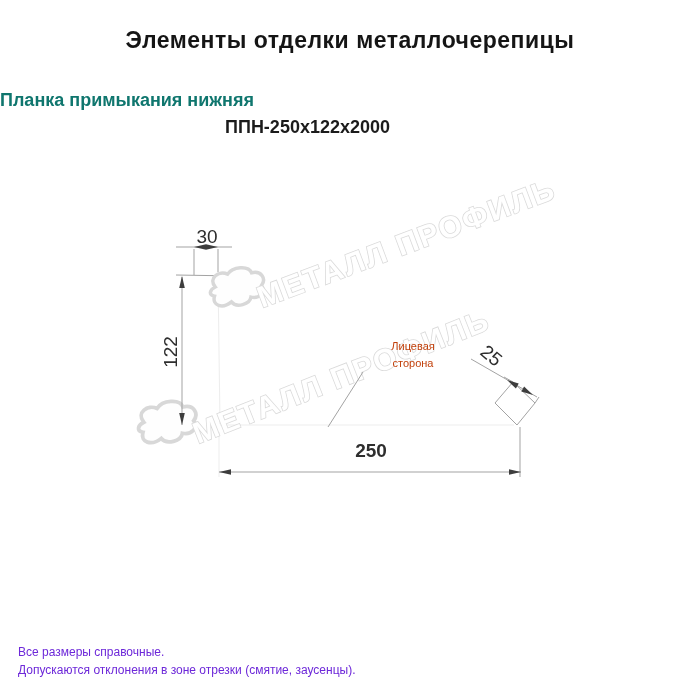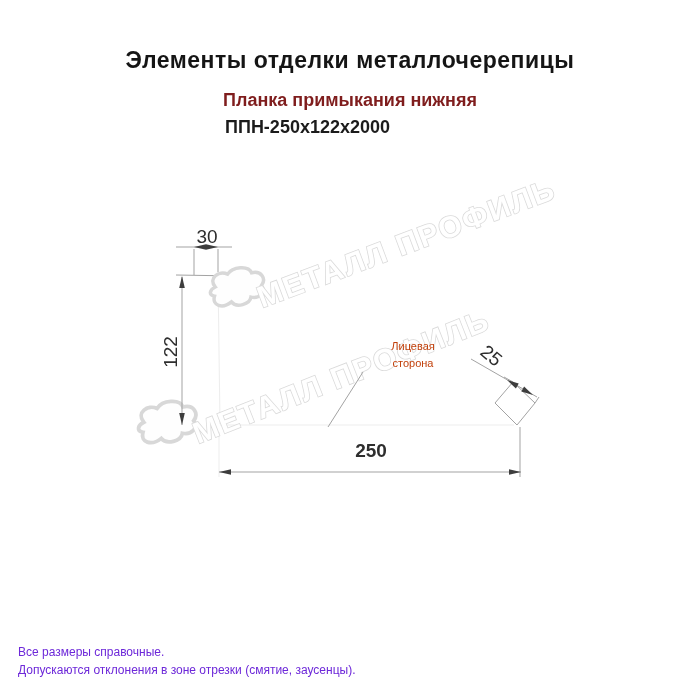--- a/index.html
+++ b/index.html
@@ -2,25 +2,25 @@
 <html><head>
 <meta charset="utf-8">
 <style>
   html,body{margin:0;padding:0;background:#ffffff;}
   .canvas{
     position:relative;width:700px;height:700px;background:#ffffff;overflow:hidden;
     font-family:"Liberation Sans", sans-serif;
   }
   .page-title{
     position:absolute;top:27px;left:0;width:700px;text-align:center;
-    font-size:23px;font-weight:bold;color:#151515;letter-spacing:0.5px;margin-top:20px;
+    font-size:23px;font-weight:bold;color:#151515;letter-spacing:0.5px;
   }
   .product-name{
-    position:absolute;top:90px;left:0;width:700px;text-align:center;
-    font-size:18px;font-weight:bold;color:#7f1d1d;
+    position:absolute;top:90px;left:0;width:700px;text-align:left;
+    font-size:18px;font-weight:bold;color:#0f766e;
   }
   .product-code{
     position:absolute;top:117px;left:0;width:615px;text-align:center;
     font-size:18px;font-weight:bold;color:#1b1b1b;
   }
   svg.draw{position:absolute;left:0;top:0;width:700px;height:700px;}
   .dim-label{
     position:absolute;font-size:19px;color:#2e2e2e;white-space:nowrap;
     transform:translate(-50%,-50%);
   }

